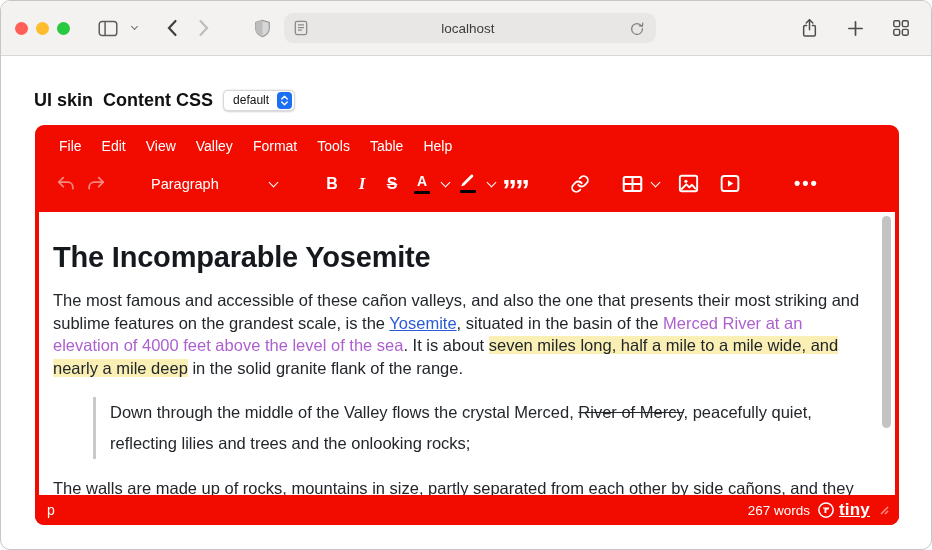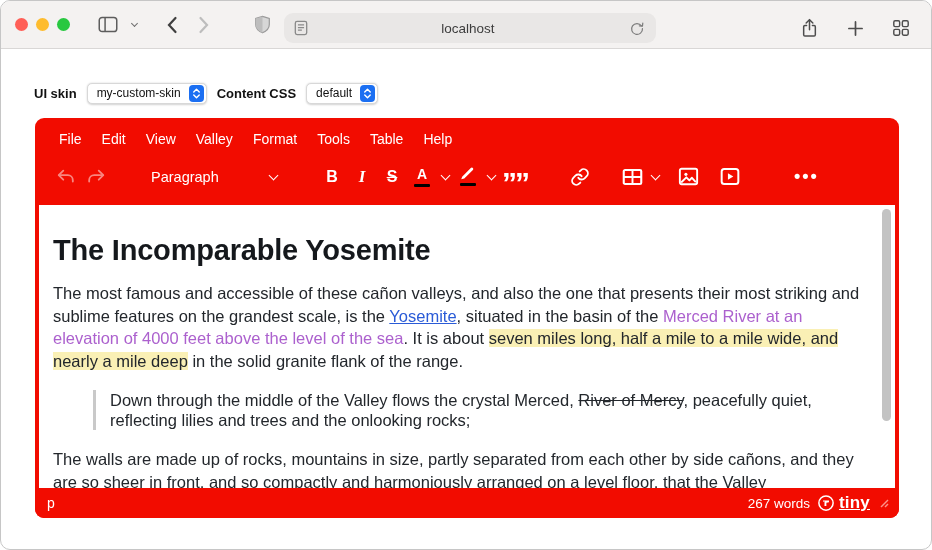--- a/index.html
+++ b/index.html
@@ -12,39 +12,39 @@
     --traffic-green:#28C840;
     --accent-blue:#1B6FF2;
     --chrome-bg:#F4F2F1;
     --ink:#23272C;
   }
   *{box-sizing:border-box;margin:0;padding:0;}
   body{font-family:"Liberation Sans","DejaVu Sans",sans-serif;background:#fff;}
   .window{width:932px;height:550px;border:1px solid #c6c6c6;border-radius:10px;overflow:hidden;background:#fff;position:relative;}
 
   
-  .chrome{height:48px;background:var(--chrome-bg);border-bottom:1px solid #d9d7d6;display:flex;align-items:center;padding:0 14px;position:relative;}
+  .chrome{height:55px;background:var(--chrome-bg);border-bottom:1px solid #d9d7d6;display:flex;align-items:center;padding:0 14px;position:relative;}
   .traffic{display:flex;gap:8px;margin-right:22px;}
   .light{width:13px;height:13px;border-radius:50%;}
   .light.red{background:var(--traffic-red);}
   .light.yellow{background:var(--traffic-yellow);}
   .light.green{background:var(--traffic-green);}
   .chrome-btn{display:flex;align-items:center;justify-content:center;width:32px;height:30px;border:none;background:transparent;cursor:default;}
   .chrome svg{display:block;}
   .chev{display:inline-block;width:7px;height:7px;border-right:1.7px solid #6e6e6e;border-bottom:1.7px solid #6e6e6e;}
   .chev.down{transform:rotate(45deg);margin-top:-3px;}
   .chev.small{width:5px;height:5px;}
   .url-field{position:absolute;left:283px;top:12px;width:372px;height:30px;background:#E9E7E6;border-radius:9px;display:flex;align-items:center;padding:0 10px;}
   .url-text{flex:1;text-align:center;font-size:13.5px;color:#3d3d3d;}
   .chrome-right{position:absolute;right:14px;top:12px;display:flex;gap:14px;align-items:center;height:30px;}
 
   
   .page{padding:0;}
   .controls-row{display:flex;align-items:center;gap:10px;padding:32px 0 0 33px;height:56px;}
-  .ctrl-label{font-size:13px;font-weight:bold;color:#111;}
+  .ctrl-label{font-size:18px;font-weight:bold;color:#111;}
   .ctrl-label.second{}
   .mac-select{display:inline-flex;align-items:center;gap:8px;background:#fff;border:1px solid #d8d8d8;border-radius:5px;padding:1px 2px 1px 9px;font-size:12px;color:#111;box-shadow:0 0.5px 2px rgba(0,0,0,.18);height:21px;cursor:default;}
   .stepper{width:15px;height:17px;background:var(--accent-blue);border-radius:4px;display:flex;align-items:center;justify-content:center;}
 
   
   .editor{width:864px;height:400px;margin:13px 0 0 34px;background:var(--skin);border-radius:9px;overflow:hidden;position:relative;}
   .menubar{display:flex;align-items:center;height:36px;padding:6px 15px 0 14px;}
   .menu-item{color:#fff;font-size:14px;padding:4px 10px;border-radius:3px;cursor:default;}
   .toolbar{display:flex;align-items:center;height:51px;padding:0 10px 6px 16px;color:#fff;}
   .tb-btn{display:flex;align-items:center;justify-content:center;min-width:30px;height:32px;border:none;background:transparent;color:#fff;cursor:default;padding:0 3px;}
@@ -58,21 +58,21 @@
   .swatch-bar{width:16px;height:3.5px;background:#000;border-radius:1px;}
   .para-select{display:flex;align-items:center;justify-content:space-between;width:126px;margin:4px 6px;color:#fff;font-size:14.5px;cursor:default;}
   .chev-w{display:inline-block;width:7px;height:7px;border-right:1.7px solid #fff;border-bottom:1.7px solid #fff;transform:rotate(45deg);margin-top:-3px;}
   .quote-glyph{font-size:30px;font-weight:bold;line-height:10px;padding-top:12px;letter-spacing:-2px;}
   .dots{font-size:18px;letter-spacing:2px;font-weight:bold;}
 
   
   .content{position:relative;background:#fff;margin:0 4px;height:283px;overflow:hidden;padding:1px 30px 0 14px;color:var(--ink);}
   .content h1{font-size:29px;font-weight:bold;color:#15181c;margin:26px 0 14px 0;line-height:36px;letter-spacing:-.2px;}
   .content p{font-size:16.5px;line-height:22.5px;margin:0 0 18px 0;max-width:822px;}
-  .content blockquote{margin:18px 0 18px 40px;border-left:3px solid #c9c9c9;padding-left:14px;font-size:16.5px;line-height:20px;max-width:760px;}
+  .content blockquote{margin:18px 0 18px 40px;border-left:3px solid #c9c9c9;padding-left:14px;font-size:16.5px;line-height:31px;max-width:760px;}
   .seg-link{color:var(--link);text-decoration:underline;}
   .seg-colored{color:var(--text-purple);}
   .seg-highlight{background:var(--highlight);}
   .seg-strike{text-decoration:line-through;}
   .scroll-track{position:absolute;top:2px;right:3px;width:10px;height:278px;}
   .scroll-thumb{position:absolute;top:2px;left:0;width:9px;height:212px;background:#c3c3c3;border-radius:6px;}
 
   
   .statusbar{position:absolute;left:0;right:0;bottom:0;height:30px;background:var(--skin);display:flex;align-items:center;justify-content:space-between;padding:0 10px 0 12px;color:#fff;}
   .status-path{font-size:14px;cursor:default;}
@@ -160,29 +160,20 @@
           <rect x="11.5" y="11.5" width="6.5" height="6.5" rx="1.5" fill="none" stroke="#4d4d4d" stroke-width="1.6"></rect>
         </svg>
       </button>
     </div>
   </div>
 
   <div class="page">
 
     <div class="controls-row">
       <span class="ctrl-label">UI skin</span>
-      <div class="mac-select">
-        <span>my-custom-skin</span>
-        <span class="stepper">
-          <svg width="11" height="13" viewBox="0 0 14 16">
-              <path d="M3.5 6 L7 2.5 L10.5 6" fill="none" stroke="#fff" stroke-width="1.8" stroke-linecap="round" stroke-linejoin="round"></path>
-              <path d="M3.5 10 L7 13.5 L10.5 10" fill="none" stroke="#fff" stroke-width="1.8" stroke-linecap="round" stroke-linejoin="round"></path>
-            </svg>
-        </span>
-      </div>
       <span class="ctrl-label second">Content CSS</span>
       <div class="mac-select">
         <span>default</span>
         <span class="stepper">
           <svg width="11" height="13" viewBox="0 0 14 16">
               <path d="M3.5 6 L7 2.5 L10.5 6" fill="none" stroke="#fff" stroke-width="1.8" stroke-linecap="round" stroke-linejoin="round"></path>
               <path d="M3.5 10 L7 13.5 L10.5 10" fill="none" stroke="#fff" stroke-width="1.8" stroke-linecap="round" stroke-linejoin="round"></path>
             </svg>
         </span>
       </div>

